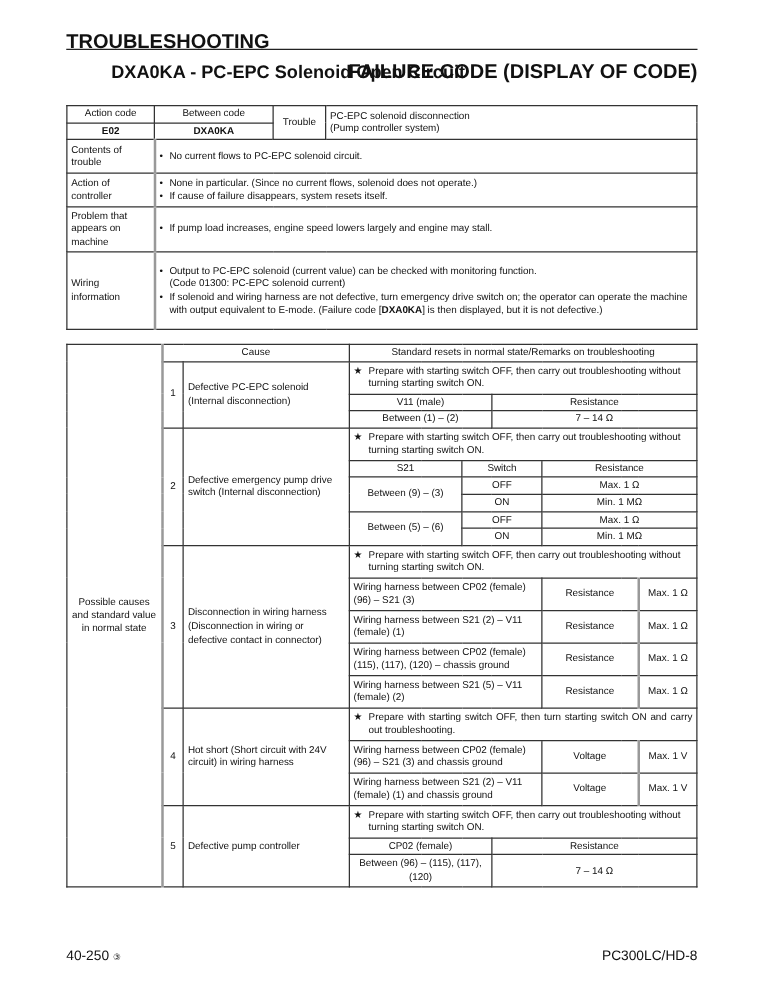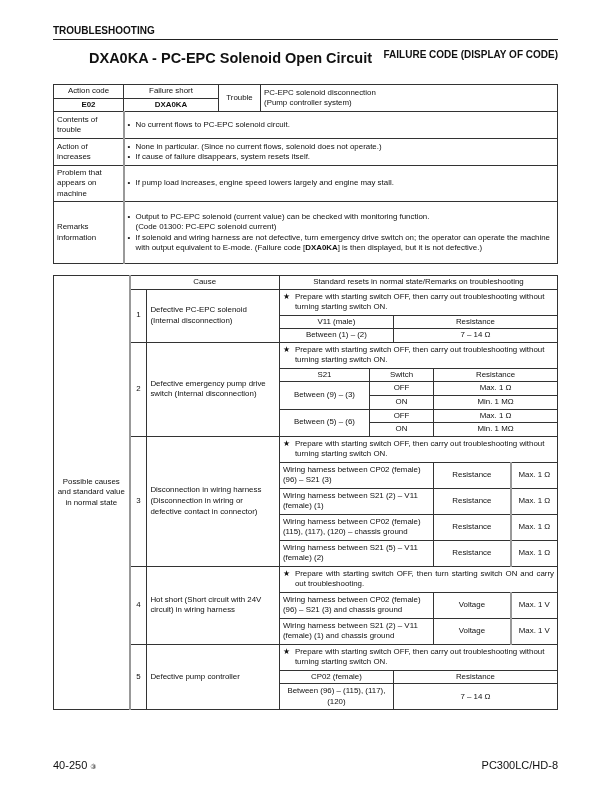--- a/index.html
+++ b/index.html
@@ -1,17 +1,17 @@
 <!DOCTYPE html>
 <html><head>
 <meta charset="utf-8">
 <style>
   html, body { margin:0; padding:0; background:#ffffff; }
   body { width:612px; height:792px; position:relative; font-family:"Liberation Sans", sans-serif; color:#111; }
-  .hdr { position:absolute; left:53px; top:25px; width:505px; height:14px; border-bottom:1.2px solid #222; font-weight:bold; font-size:10px;text-align:center; }
+  .hdr { position:absolute; left:53px; top:25px; width:505px; height:14px; border-bottom:1.2px solid #222; font-weight:bold; font-size:16px;text-align:center; }
   .hdr .l { position:absolute; left:0; top:0; }
   .hdr .r { position:absolute; right:0; top:0;margin-top:24px; }
   .title { position:absolute; left:53px; top:50px; font-size:14.5px; font-weight:bold;margin-left:36px; }
   table { border-collapse:collapse; position:absolute; left:53px; width:505px; font-size:7.9px; table-layout:fixed; }
   td { border:0.8px solid #333; padding:1px 3px; vertical-align:middle; line-height:10.6px; }
   td.c { text-align:center; }
   td.b { font-weight:bold; }
   td.lbl { border-right:2px solid #999; text-align:left; }
   .bul { display:flex; }
   .bul .dot { width:8px; flex:none; }
@@ -37,42 +37,42 @@
 <table id="t1">
   <colgroup>
       <col style="width:70px">
       <col style="width:95px">
       <col style="width:42px">
       <col>
     </colgroup>
   <tbody>
       <tr style="height:13px">
     <td class="c">Action code</td>
-    <td class="c">Failure short</td>
+    <td class="c">Between code</td>
     <td class="c" rowspan="2">Trouble</td>
     <td rowspan="2">
       <div>PC-EPC solenoid disconnection</div>
       <div>(Pump controller system)</div>
     </td>
   </tr>
   <tr style="height:13px">
     <td class="c b">E02</td>
     <td class="c b">DXA0KA</td>
   </tr>
   <tr style="height:27px">
     <td class="lbl">Contents of trouble</td>
     <td colspan="3">
       <div class="bul">
             <span class="dot">•</span>
             <span>No current flows to PC-EPC solenoid circuit.</span>
           </div>
     </td>
   </tr>
   <tr style="height:27px">
-    <td class="lbl">Action of increases</td>
+    <td class="lbl">Action of controller</td>
     <td colspan="3">
       <div class="bul">
             <span class="dot">•</span>
             <span>None in particular. (Since no current flows, solenoid does not operate.)</span>
           </div>
       <div class="bul">
             <span class="dot">•</span>
             <span>If cause of failure disappears, system resets itself.</span>
           </div>
     </td>
@@ -80,21 +80,21 @@
   <tr style="height:36px">
     <td class="lbl">Problem that appears on machine</td>
     <td colspan="3">
       <div class="bul">
             <span class="dot">•</span>
             <span>If pump load increases, engine speed lowers largely and engine may stall.</span>
           </div>
     </td>
   </tr>
   <tr style="height:62px">
-    <td class="lbl">Remarks information</td>
+    <td class="lbl">Wiring information</td>
     <td colspan="3">
       <div class="bul">
             <span class="dot">•</span>
             <span><span>Output to PC-EPC solenoid (current value) can be checked with monitoring function.</span><br><span>(Code 01300: PC-EPC solenoid current)</span></span>
           </div>
       <div class="bul">
             <span class="dot">•</span>
             <span><span>If solenoid and wiring harness are not defective, turn emergency drive switch on; the operator can operate the machine with output equivalent to E-mode. (Failure code [</span><b>DXA0KA</b><span>] is then displayed, but it is not defective.)</span></span>
           </div>
     </td>

